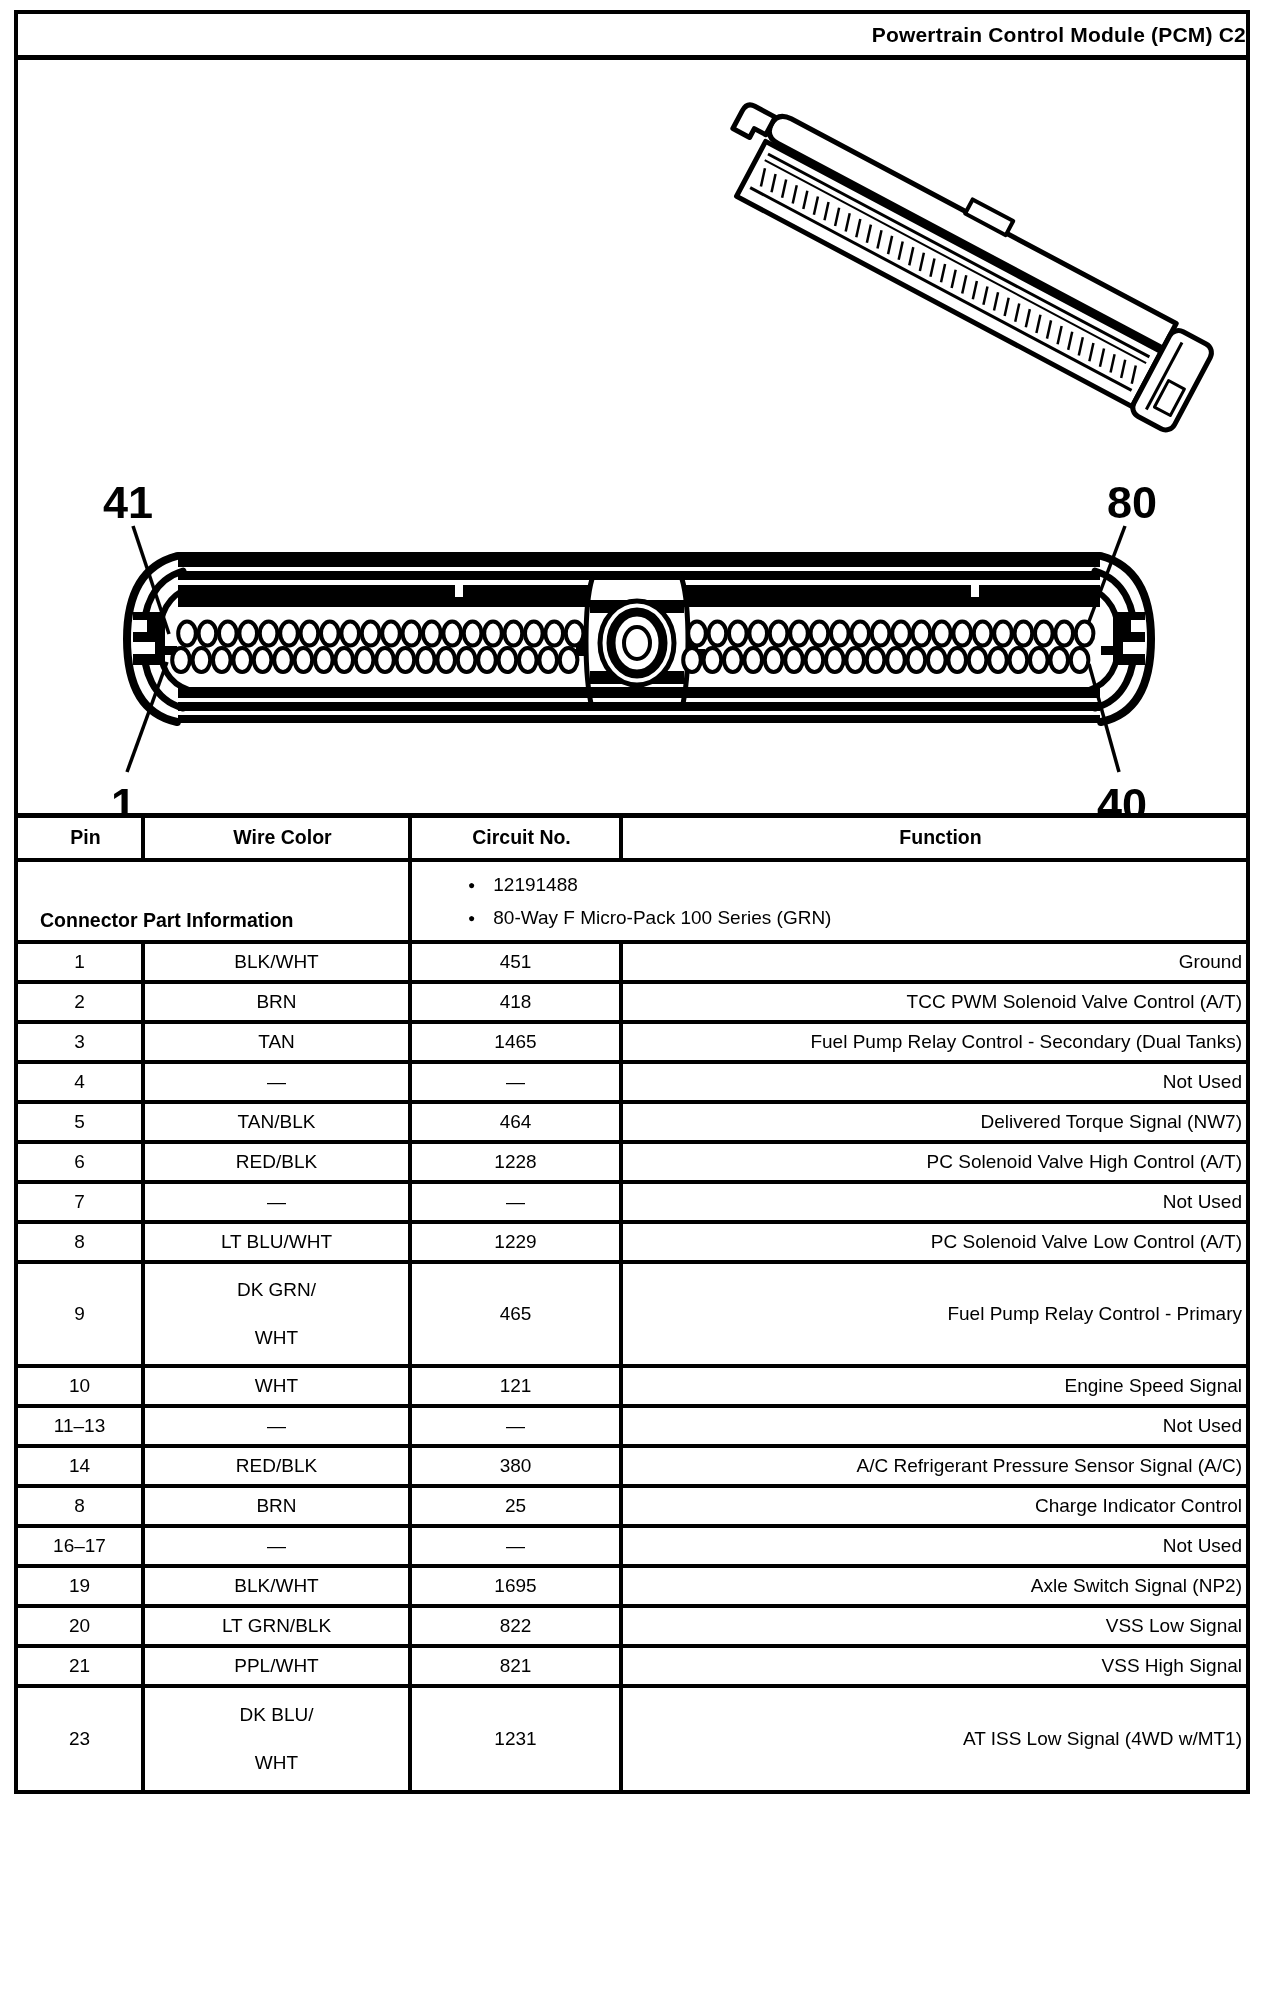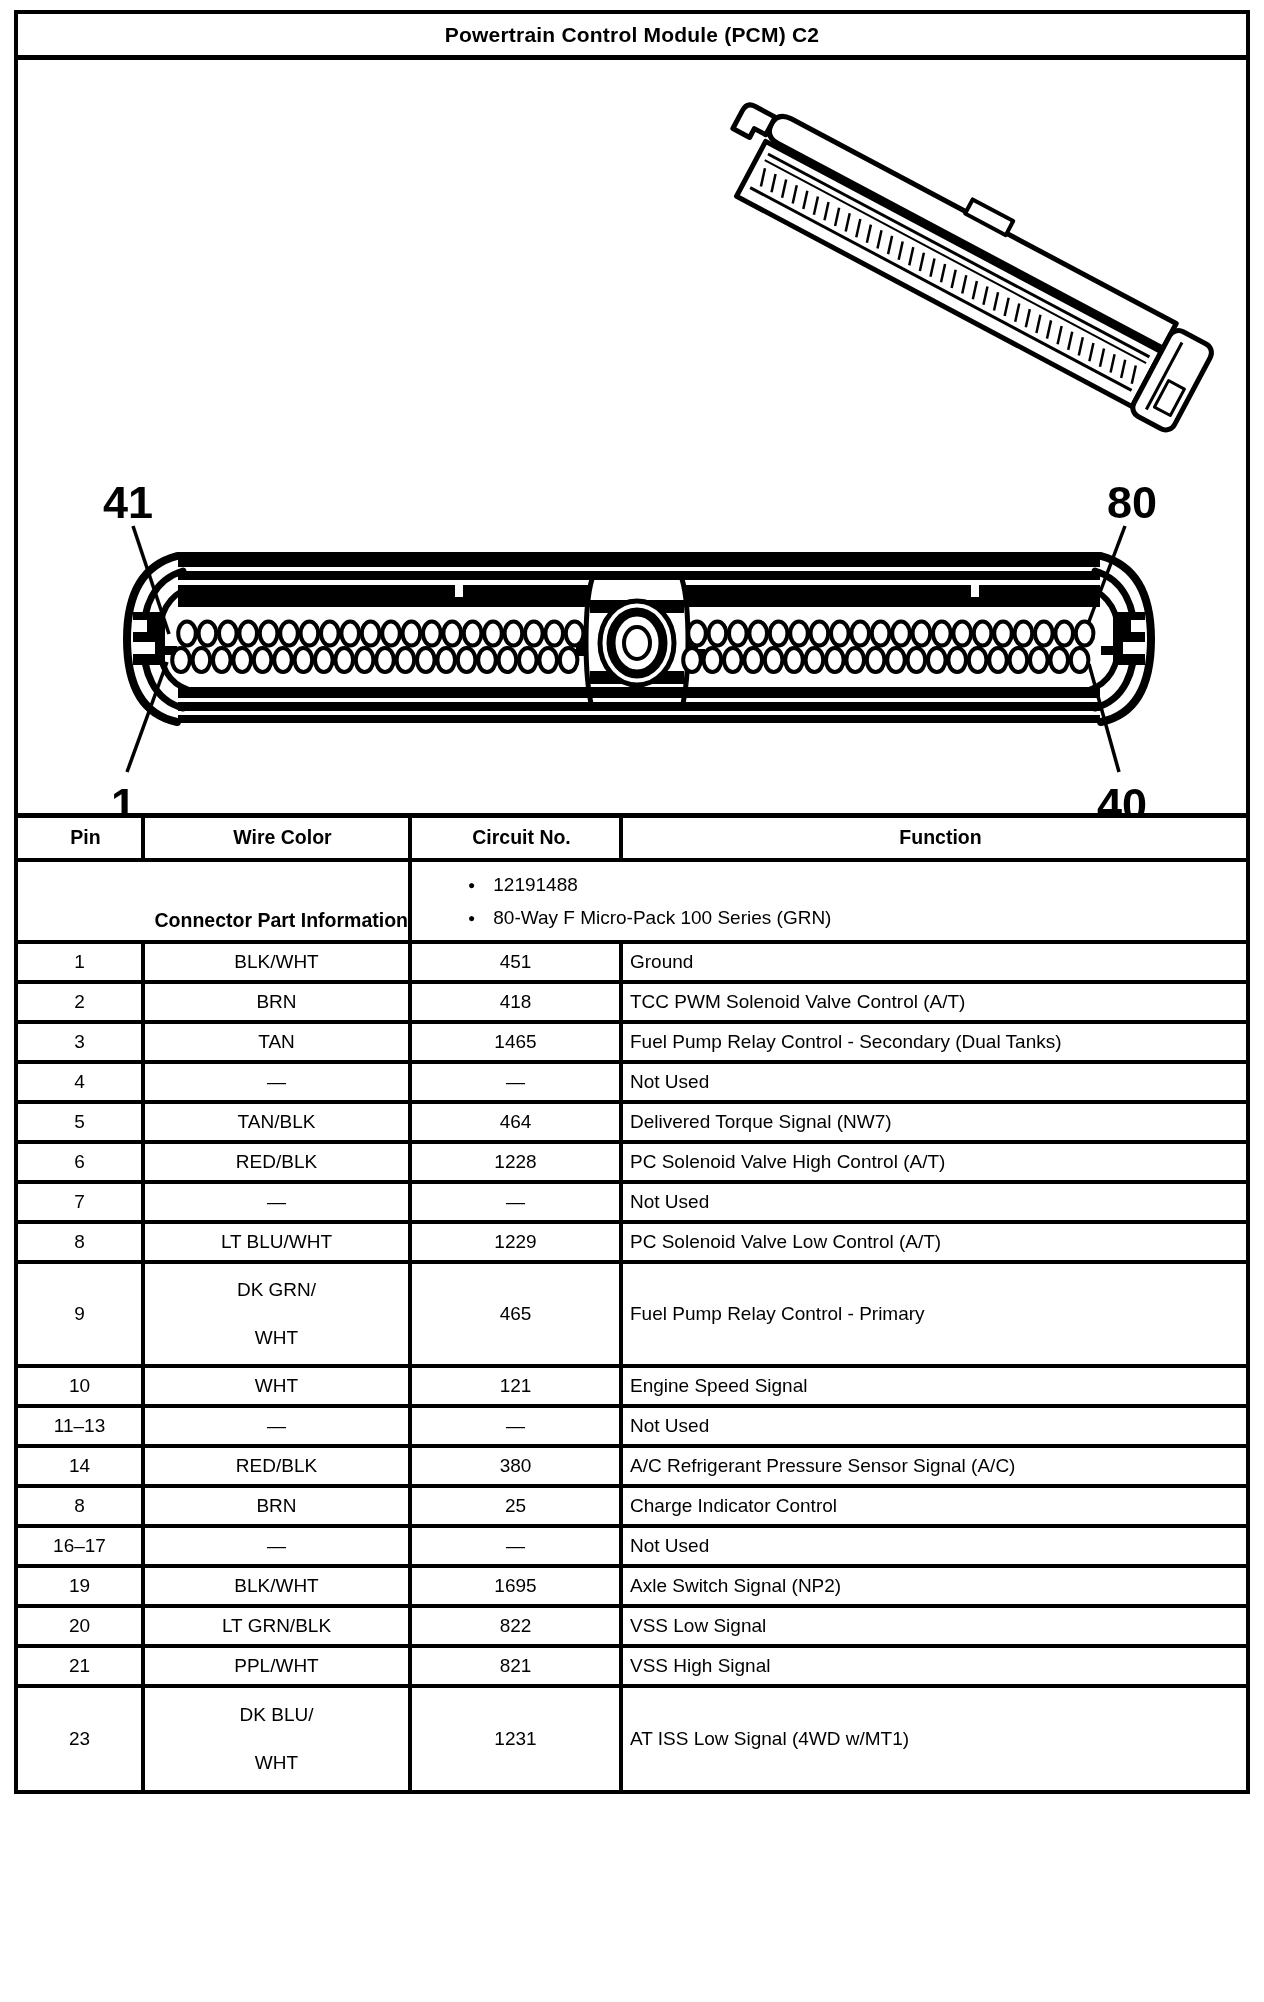--- a/index.html
+++ b/index.html
@@ -7,21 +7,21 @@
     width:1264px; height:2002px; position:relative;
     font-family:"Liberation Sans", sans-serif; color:#000;
     -webkit-font-smoothing:antialiased;
   }
   .doc {
     position:absolute; left:14px; top:10px; width:1236px;
     box-sizing:border-box; border:4px solid #000; background:#fff;
   }
   .title-bar {
     height:41px; border-bottom:5px solid #000;
-    display:flex; align-items:center; justify-content:center;
+    display:flex; align-items:center; justify-content:flex-end;
     font-weight:bold; font-size:21px; letter-spacing:.2px;
   }
   .diagram-area { position:relative; height:753px; overflow:hidden; }
   .iso-svg  { position:absolute; left:712px; top:26px; }
   .face-svg { position:absolute; left:77px;  top:408px; }
   .face-svg text { font-family:"Liberation Sans", sans-serif; font-weight:bold; font-size:45px; fill:#000; }
 
   table.pin-table {
     width:100%; border-collapse:collapse; table-layout:fixed;
     border-top:5px solid #000;
@@ -30,32 +30,32 @@
     border:4px solid #000; text-align:center; vertical-align:middle;
     font-size:19px; padding:2px 4px; overflow:hidden;
   }
   .pin-table tr > *:first-child { border-left:none; }
   .pin-table tr > *:last-child  { border-right:none; }
   .pin-table tr.partinfo > td   { border-top:none; }
   .pin-table tbody tr:last-child > td { border-bottom:none; }
 
   tr.partinfo { height:118px; }
   td.pi-label {
-    vertical-align:bottom; text-align:right; font-weight:bold;
+    vertical-align:bottom; text-align:left; font-weight:bold;
     font-size:19.5px; padding:0 0 8px 22px;
   }
   td.pi-values { vertical-align:top; text-align:left; padding:12px 0 0 56px; }
   .bullet-row { display:flex; align-items:center; gap:18px; margin-bottom:11px; font-size:19px; }
   .bullet { font-size:12px; line-height:1; }
 
   .pin-table thead tr { height:44px; }
   .pin-table th { font-size:19.5px; font-weight:bold;padding-left:16px; }
   .pin-table tbody tr { height:40px; }
   .pin-table tbody tr.tall { height:104px; }
-  .pin-table td.func { text-align:left; padding-left:7px; }
+  .pin-table td.func { text-align:right; padding-left:7px; }
   .pin-table tr.tall td.wire { white-space:pre-line; line-height:2.5; }
 </style>
 </head>
 <body>
 
 <div class="doc">
 
   <div class="title-bar">
     <span>Powertrain Control Module (PCM) C2</span>
   </div>

